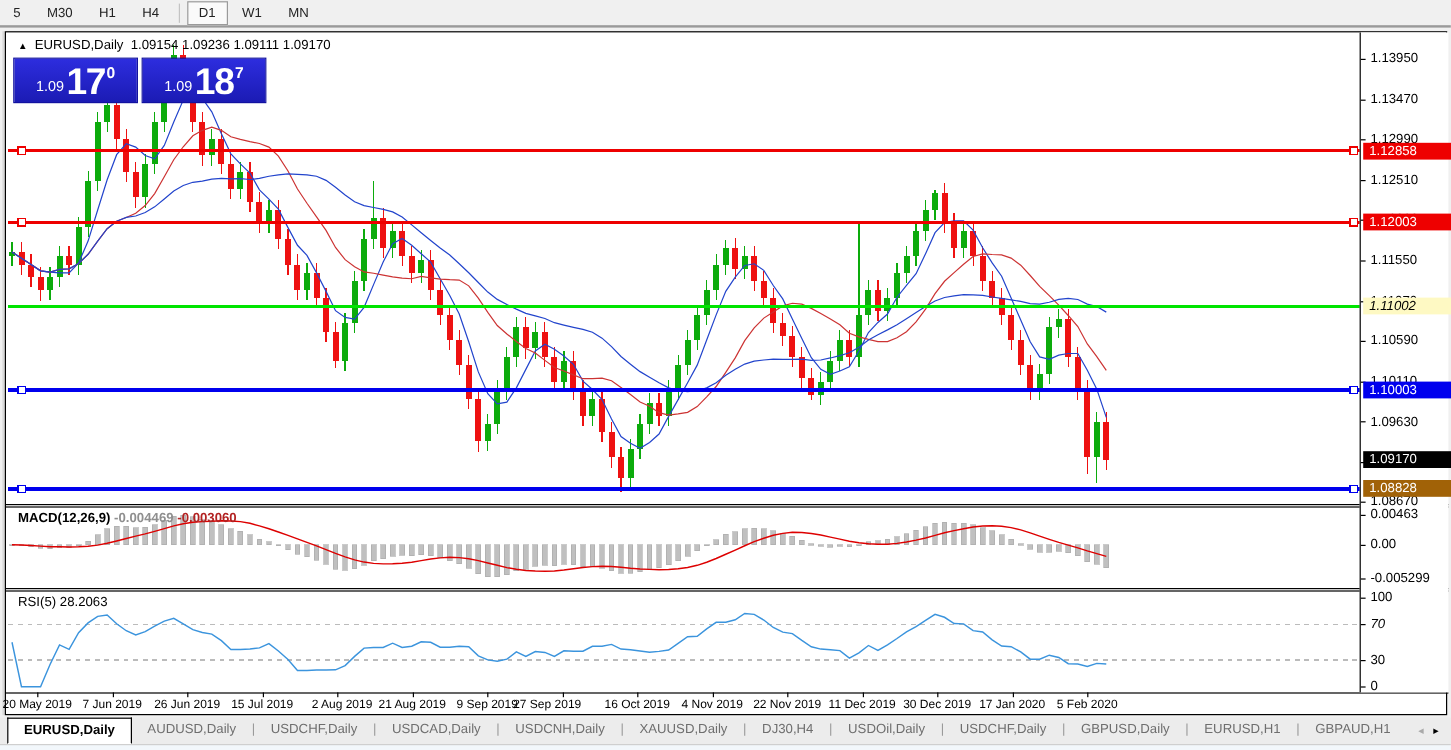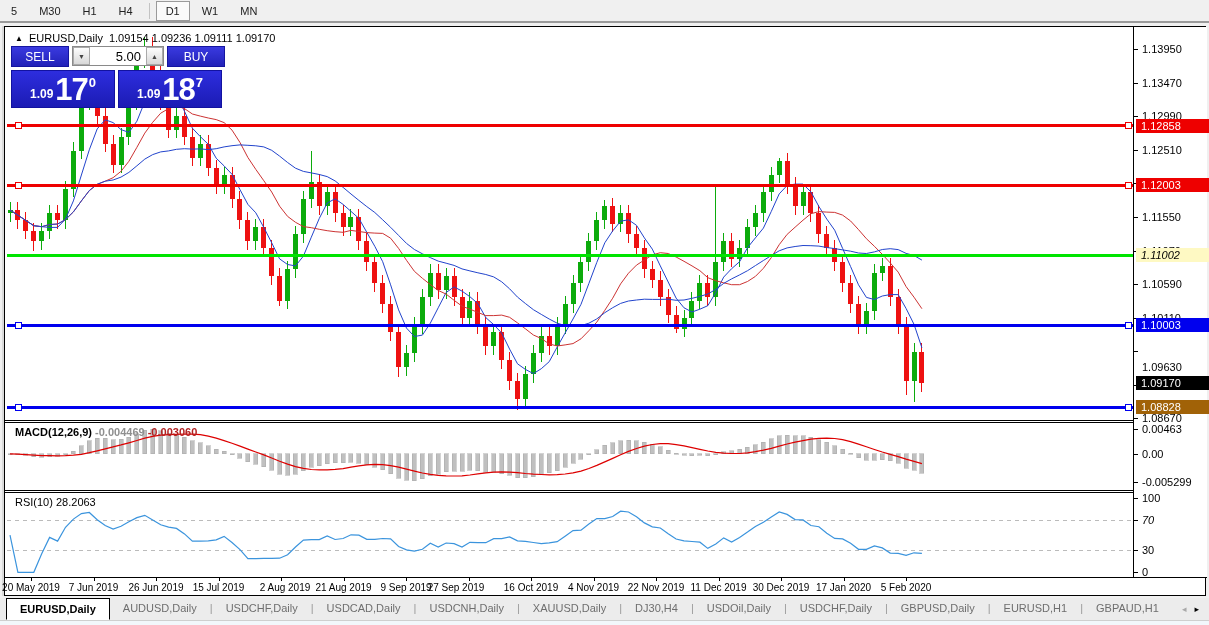--- a/index.html
+++ b/index.html
@@ -52,21 +52,21 @@
   .tp-row1 { display:flex; align-items:center; height:22px; }
   .tp-btn { width:58px; height:21px; background:linear-gradient(#3a3ae0,#2222b8); color:#fff;
             font-size:12px; text-align:center; line-height:20px; border:1px solid #1515a0; cursor:pointer; }
   .spin { display:flex; margin:0 3px; height:20px; border:1px solid #8a8a8a; background:#fff; }
   .spin-btn { width:17px; background:linear-gradient(#fdfdfd,#d8d8d8); border:1px solid #aaa;
               font-size:7px; color:#444; text-align:center; line-height:18px; cursor:pointer; }
   .spin-val { width:56px; font-size:13px; text-align:right; padding:2px 5px 0 0; color:#000; }
   .tp-row2 { display:flex; gap:3px; margin-top:3px; }
   .bigbtn { width:104px; height:38px; background:linear-gradient(#2d2dde,#1b1bb4); border:1px solid #1212a0;
             color:#fff; display:flex; align-items:flex-end; justify-content:center; padding-bottom:2px; cursor:pointer; }
-  .bb-small { font-size:12px; font-weight:bold; margin-right:2px; margin-bottom:4px;margin-top:27px; }
+  .bb-small { font-size:12px; font-weight:normal; margin-right:2px; margin-bottom:4px;margin-top:27px; }
   .bb-big { font-size:31px; font-weight:bold; line-height:30px; letter-spacing:-1px; }
   .bb-sup { font-size:13px; font-weight:bold; margin-bottom:15px; margin-left:1px; }
 
   
   .tabbar { position:absolute; left:0; top:598px; width:1209px; height:22px; background:#ececec;
             display:flex; align-items:stretch; font-size:11px; color:#6e6e6e; }
   .tab { padding:4px 13px; white-space:nowrap; cursor:pointer; }
   .tab.active { background:#fff; border:1px solid #000; border-bottom:1px solid #fff;
                 color:#000; font-weight:bold; margin-left:6px; }
   .tabsep { color:#9a9a9a; padding:4px 0; }
@@ -93,29 +93,20 @@
 
   <div class="chart-window">
 
     <div class="chart-title">
       <span class="tri">▲</span>
       <span>EURUSD,Daily</span>
       <span>1.09154 1.09236 1.09111 1.09170</span>
     </div>
 
     <div class="trade-panel">
-      <div class="tp-row1">
-        <div class="tp-btn">SELL</div>
-        <div class="spin">
-          <div class="spin-btn">▼</div>
-          <div class="spin-val">5.00</div>
-          <div class="spin-btn">▲</div>
-        </div>
-        <div class="tp-btn">BUY</div>
-      </div>
       <div class="tp-row2">
         <div class="bigbtn">
           <span class="bb-small">1.09</span>
           <span class="bb-big">17</span>
           <span class="bb-sup">0</span>
         </div>
         <div class="bigbtn">
           <span class="bb-small">1.09</span>
           <span class="bb-big">18</span>
           <span class="bb-sup">7</span>
@@ -497,21 +488,21 @@
     <div class="pane-sep sep1"></div>
     <div class="pane-sep sep2"></div>
     <div class="date-sep"></div>
 
     <div class="ind-label macd-label">
       <span>MACD(12,26,9)</span>
       <span class="v-sil">-0.004469</span>
       <span class="v-red">-0.003060</span>
     </div>
     <div class="ind-label rsi-label">
-      <span>RSI(10)</span>
+      <span>RSI(5)</span>
       <span>28.2063</span>
     </div>
 
     <div class="right-axis" id="axis">
         <div class="tick" style="top: 16.1766px;">1.13950</div>
         <div class="tickmark" style="top: 22.1766px;"></div>
         <div class="tick" style="top: 49.7333px;">1.13470</div>
         <div class="tickmark" style="top: 55.7333px;"></div>
         <div class="tick" style="top: 83.2901px;">1.12990</div>
         <div class="tickmark" style="top: 89.2901px;"></div>
@@ -520,21 +511,21 @@
         <div class="tick" style="top: 150.404px;">1.12030</div>
         <div class="tickmark" style="top: 156.404px;"></div>
         <div class="tick" style="top: 183.96px;">1.11550</div>
         <div class="tickmark" style="top: 189.96px;"></div>
         <div class="tick" style="top: 217.517px;">1.11070</div>
         <div class="tickmark" style="top: 223.517px;"></div>
         <div class="tick" style="top: 251.074px;">1.10590</div>
         <div class="tickmark" style="top: 257.074px;"></div>
         <div class="tick" style="top: 284.631px;">1.10110</div>
         <div class="tickmark" style="top: 290.631px;"></div>
-        <div class="tick" style="top: 334px;">1.09630</div>
+        <div class="tick" style="top: 319px;">1.09630</div>
         <div class="tickmark" style="top: 324.187px;"></div>
         <div class="tick" style="top: 351.744px;">1.09150</div>
         <div class="tickmark" style="top: 357.744px;"></div>
         <div class="tick" style="top: 385.301px;">1.08670</div>
         <div class="tickmark" style="top: 391.301px;"></div>
         <div class="tick" style="top: 396.227px;">0.00463</div>
         <div class="tickmark" style="top: 402.227px;"></div>
         <div class="tick" style="top: 420.871px;">0.00</div>
         <div class="tickmark" style="top: 426.871px;"></div>
         <div class="tick" style="top: 449.075px;">-0.005299</div>

